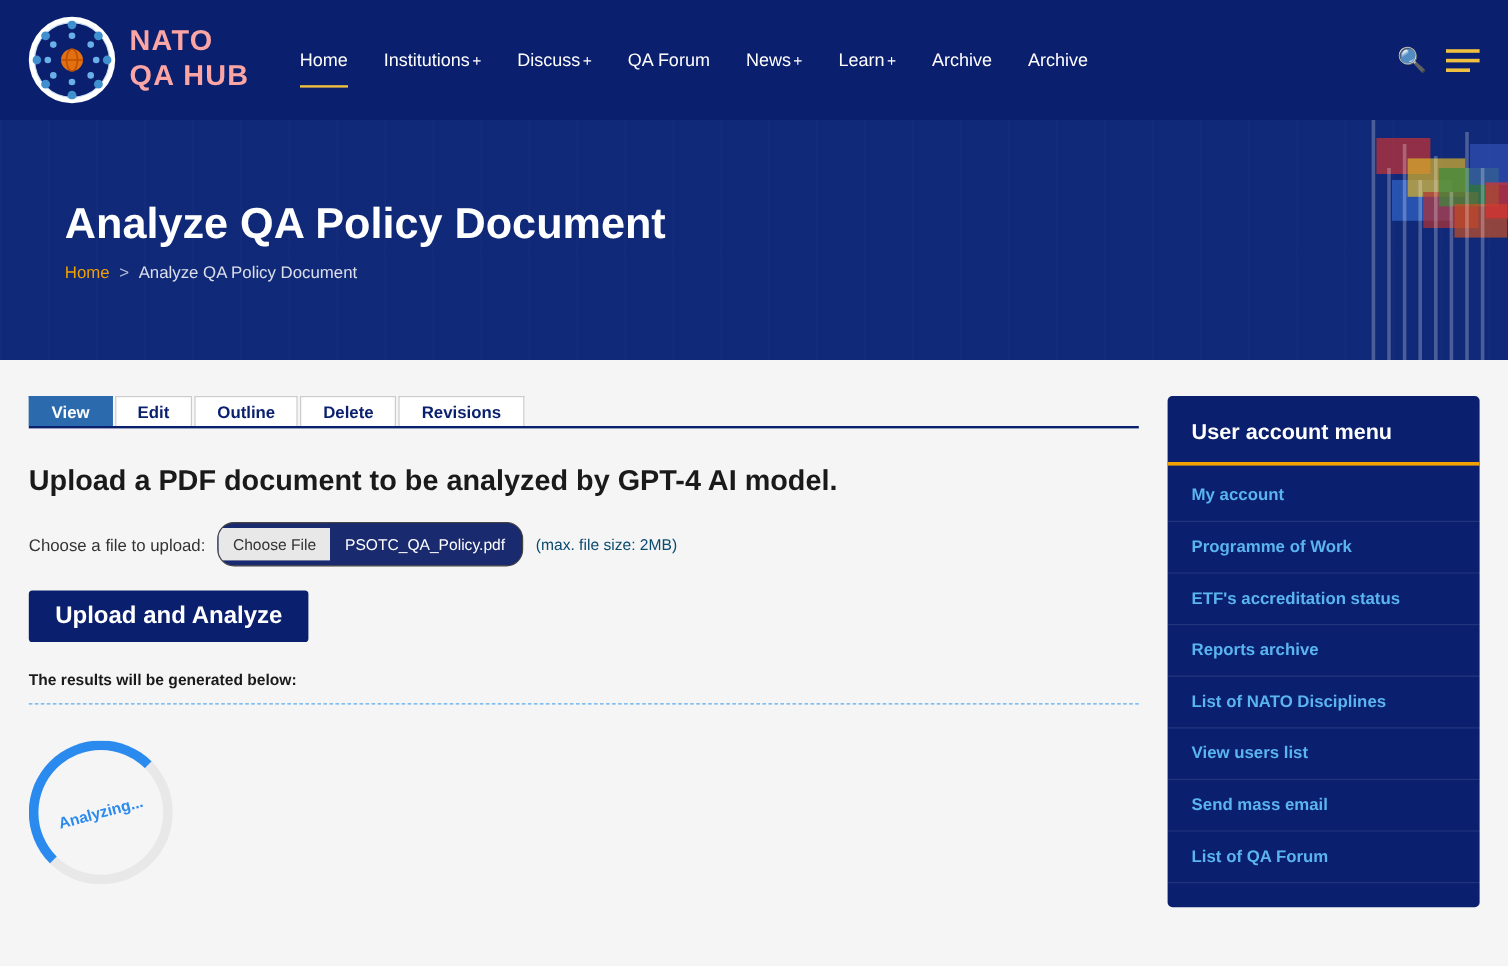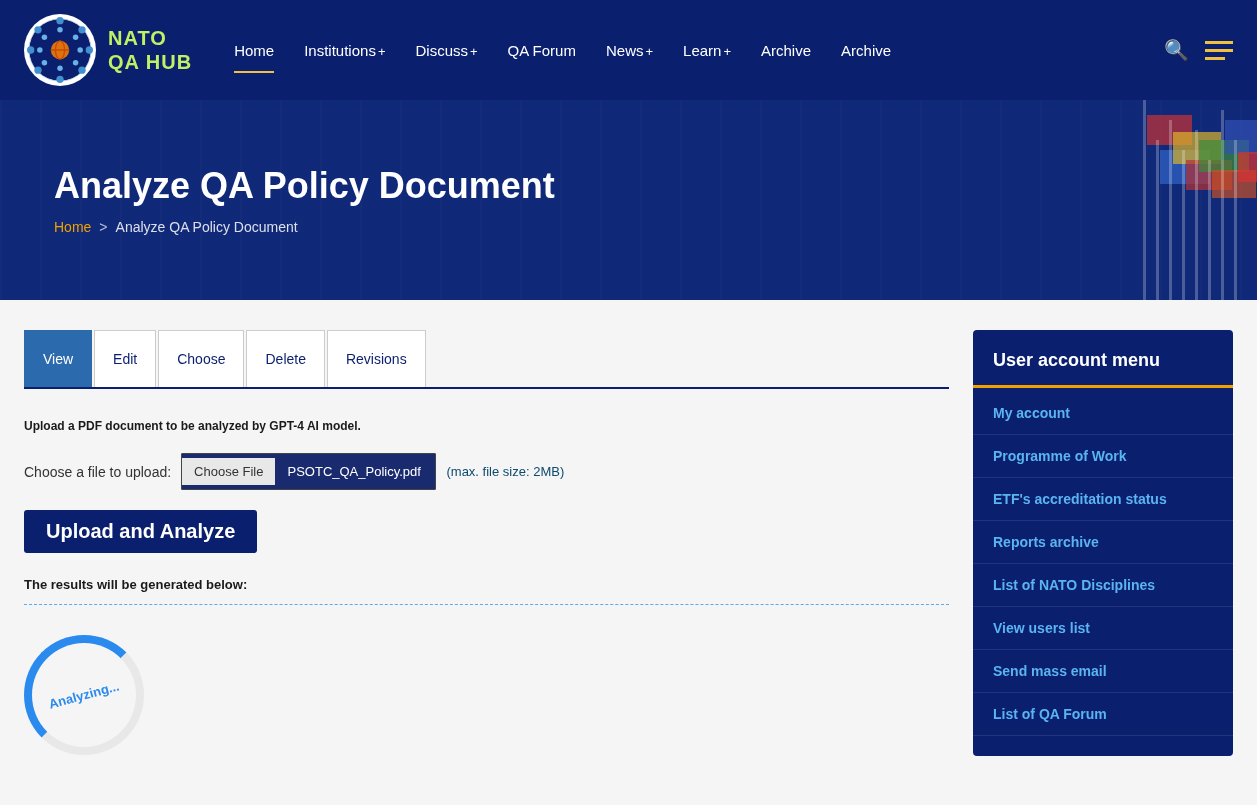--- a/index.html
+++ b/index.html
@@ -25,22 +25,22 @@
       height: 72px;
       border-radius: 50%;
       background: white;
       display: flex;
       align-items: center;
       justify-content: center;
       overflow: hidden;
     }
     .logo-svg { width: 66px; height: 66px; }
     .logo-text {
-      color: #bef264;
-      font-size: 20px;
+      color: #fca5a5;
+      font-size: 24px;
       font-weight: 700;
       line-height: 1.2;
       letter-spacing: 1px;
     }
     nav {
       display: flex;
       align-items: center;
       gap: 6px;
       flex: 1;
     }
@@ -152,58 +152,58 @@
     .content-area { flex: 1; }
 
     
     .tabs {
       display: flex;
       gap: 0;
       border-bottom: 2px solid #0a1f6e;
       margin-bottom: 30px;
     }
     .tab {
-      padding: 20px 18px;
+      padding: 4px 18px;
       font-size: 14px;
-      font-weight: 400;
+      font-weight: 700;
       cursor: pointer;
       border: 1px solid #ccc;
       border-bottom: none;
       background: white;
       color: #0a1f6e;
       margin-right: 2px;
     }
     .tab.active {
       background: #2a6aad;
       color: white;
       border-color: #2a6aad;
     }
 
     
     .section-title {
-      font-size: 12px;
+      font-size: 24px;
       font-weight: 700;
       color: #1a1a1a;
       margin-bottom: 20px;
     }
     .file-upload-row {
       display: flex;
       align-items: center;
       gap: 10px;
       margin-bottom: 20px;
     }
     .file-label {
       font-size: 14px;
       color: #333;
     }
     .file-input-wrapper {
       display: flex;
       align-items: center;
       border: 1px solid #444;
-      border-radius: 1px;
+      border-radius: 14px;
       overflow: hidden;
       background: #1a2a6e;
     }
     .choose-file-btn {
       background: #e8e8e8;
       border: none;
       padding: 6px 12px;
       font-size: 13px;
       cursor: pointer;
       color: #333;
@@ -409,21 +409,21 @@
 </div>
 
 <div class="main-wrapper">
 
   <div class="content-area">
 
     
     <div class="tabs">
       <div class="tab active">View</div>
       <div class="tab">Edit</div>
-      <div class="tab">Choose</div>
+      <div class="tab">Outline</div>
       <div class="tab">Delete</div>
       <div class="tab">Revisions</div>
     </div>
 
     
     <p class="section-title">Upload a PDF document to be analyzed by GPT-4 AI model.</p>
 
     <div class="file-upload-row">
       <label class="file-label">Choose a file to upload:</label>
       <div class="file-input-wrapper">

